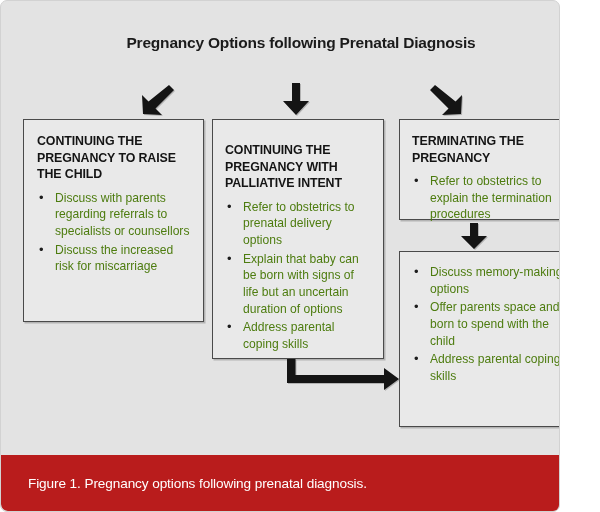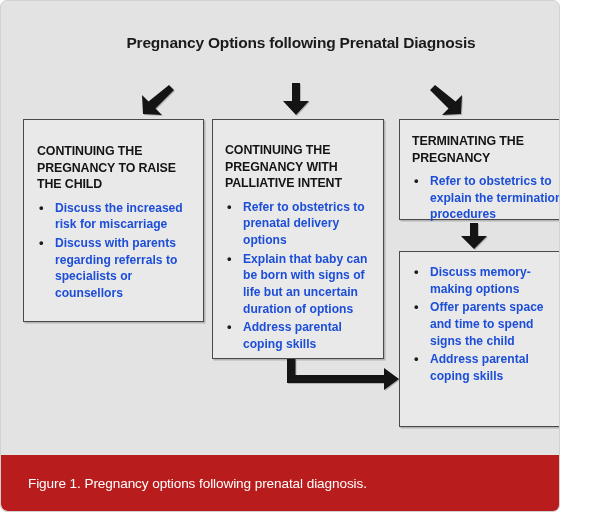--- a/index.html
+++ b/index.html
@@ -58,36 +58,35 @@
   .bullet-list {
     list-style: none;
     margin: 0;
     padding: 0;
   }
   .bullet-item {
     position: relative;
     padding-left: 18px;
     font-size: 12.1px;
     line-height: 1.38;
-    color: #1d4ed8;
+    color: #4d7c0f;
     margin-bottom: 2px;
-    font-weight: bold;
   }
   .bullet-item::before {
     content: "\2022";
     position: absolute;
     left: 2px;
     top: -1px;
     font-size: 13px;
     color: #1d1d1d;
   }
 
   #box-continue-raise {
     left: 22px;  top: 118px;  width: 181px;  height: 203px;
-    padding: 23px 13px 10px 13px;
+    padding: 13px 13px 10px 13px;
   }
   #box-continue-palliative {
     left: 211px; top: 118px;  width: 172px;  height: 240px;
     padding: 22px 12px 10px 12px;
   }
   #box-terminate {
     left: 398px; top: 118px;  width: 179px;  height: 101px;
     padding: 13px 11px 10px 12px;
   }
   #box-terminate-followup {
@@ -147,22 +146,22 @@
     <path class="arrow-shape" d="M11 0 L19 0 L19 18 L28 18 L15 32 L2 18 L11 18 Z"></path>
   </svg>
 
   <svg id="arrow-to-terminate" class="arrow-svg" viewBox="0 0 34 32">
     <path class="arrow-shape" d="M6 2 L1 7 L19.5 25.5 L13 32 L32 31 L33 12 L26.5 18.5 Z"></path>
   </svg>
 
   <div class="flow-box" id="box-continue-raise">
     <div class="box-heading">CONTINUING THE PREGNANCY TO RAISE THE CHILD</div>
     <ul class="bullet-list">
+      <li class="bullet-item">Discuss with parents regarding referrals to specialists or counsellors</li>
       <li class="bullet-item">Discuss the increased risk for miscarriage</li>
-      <li class="bullet-item">Discuss with parents regarding referrals to specialists or counsellors</li>
     </ul>
   </div>
 
   <div class="flow-box" id="box-continue-palliative">
     <div class="box-heading">CONTINUING THE PREGNANCY WITH PALLIATIVE INTENT</div>
     <ul class="bullet-list">
       <li class="bullet-item">Refer to obstetrics to prenatal delivery options</li>
       <li class="bullet-item">Explain that baby can be born with signs of life but an uncertain duration of options</li>
       <li class="bullet-item">Address parental coping skills</li>
     </ul>
@@ -175,21 +174,21 @@
     </ul>
   </div>
 
   <svg id="arrow-terminate-down" class="arrow-svg" viewBox="0 0 30 26">
     <path class="arrow-shape" d="M11 0 L19 0 L19 13 L28 13 L15 26 L2 13 L11 13 Z"></path>
   </svg>
 
   <div class="flow-box" id="box-terminate-followup">
     <ul class="bullet-list">
       <li class="bullet-item">Discuss memory-making options</li>
-      <li class="bullet-item">Offer parents space and time to spend signs the child</li>
+      <li class="bullet-item">Offer parents space and born to spend with the child</li>
       <li class="bullet-item">Address parental coping skills</li>
     </ul>
   </div>
 
   <svg id="arrow-palliative-to-followup" class="arrow-svg" viewBox="0 0 112 32">
     <path class="arrow-shape" d="M0 0 L8.5 0 L8.5 16 L97 16 L97 9 L112 20 L97 31 L97 24 L0 24 Z"></path>
   </svg>
 
   <div id="figure-caption">
     <span id="figure-caption-text">Figure 1. Pregnancy options following prenatal diagnosis.</span>

